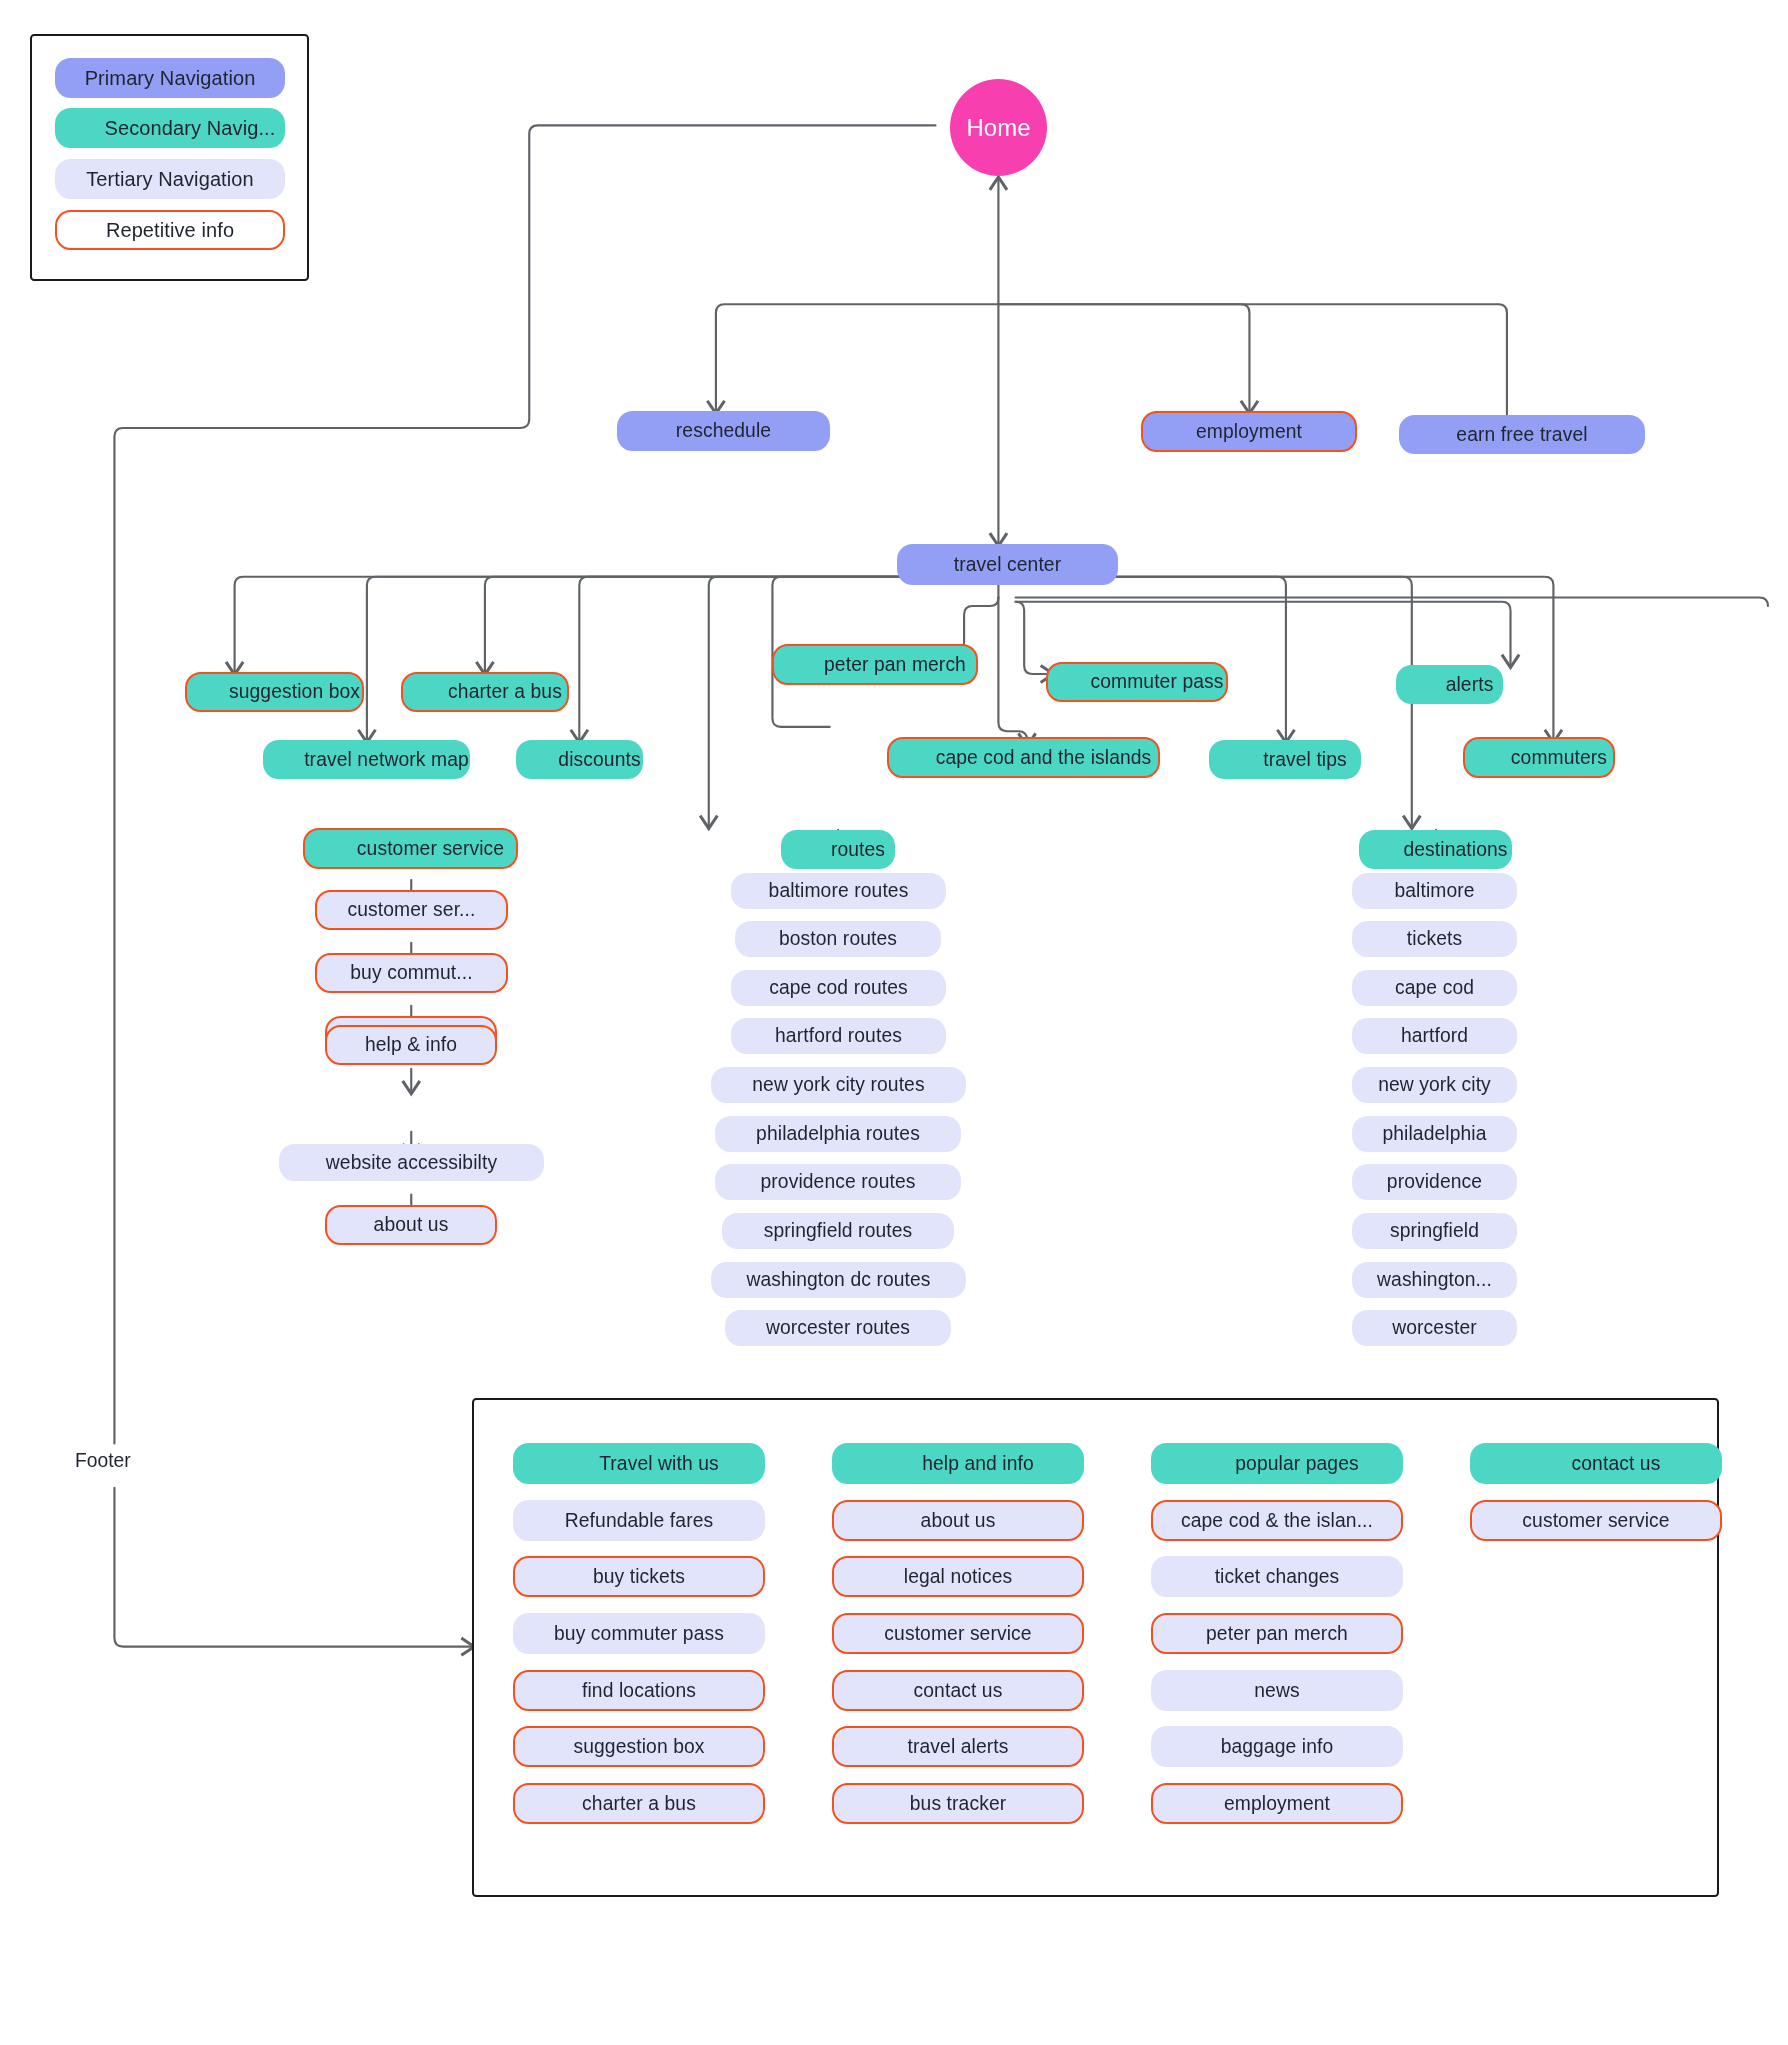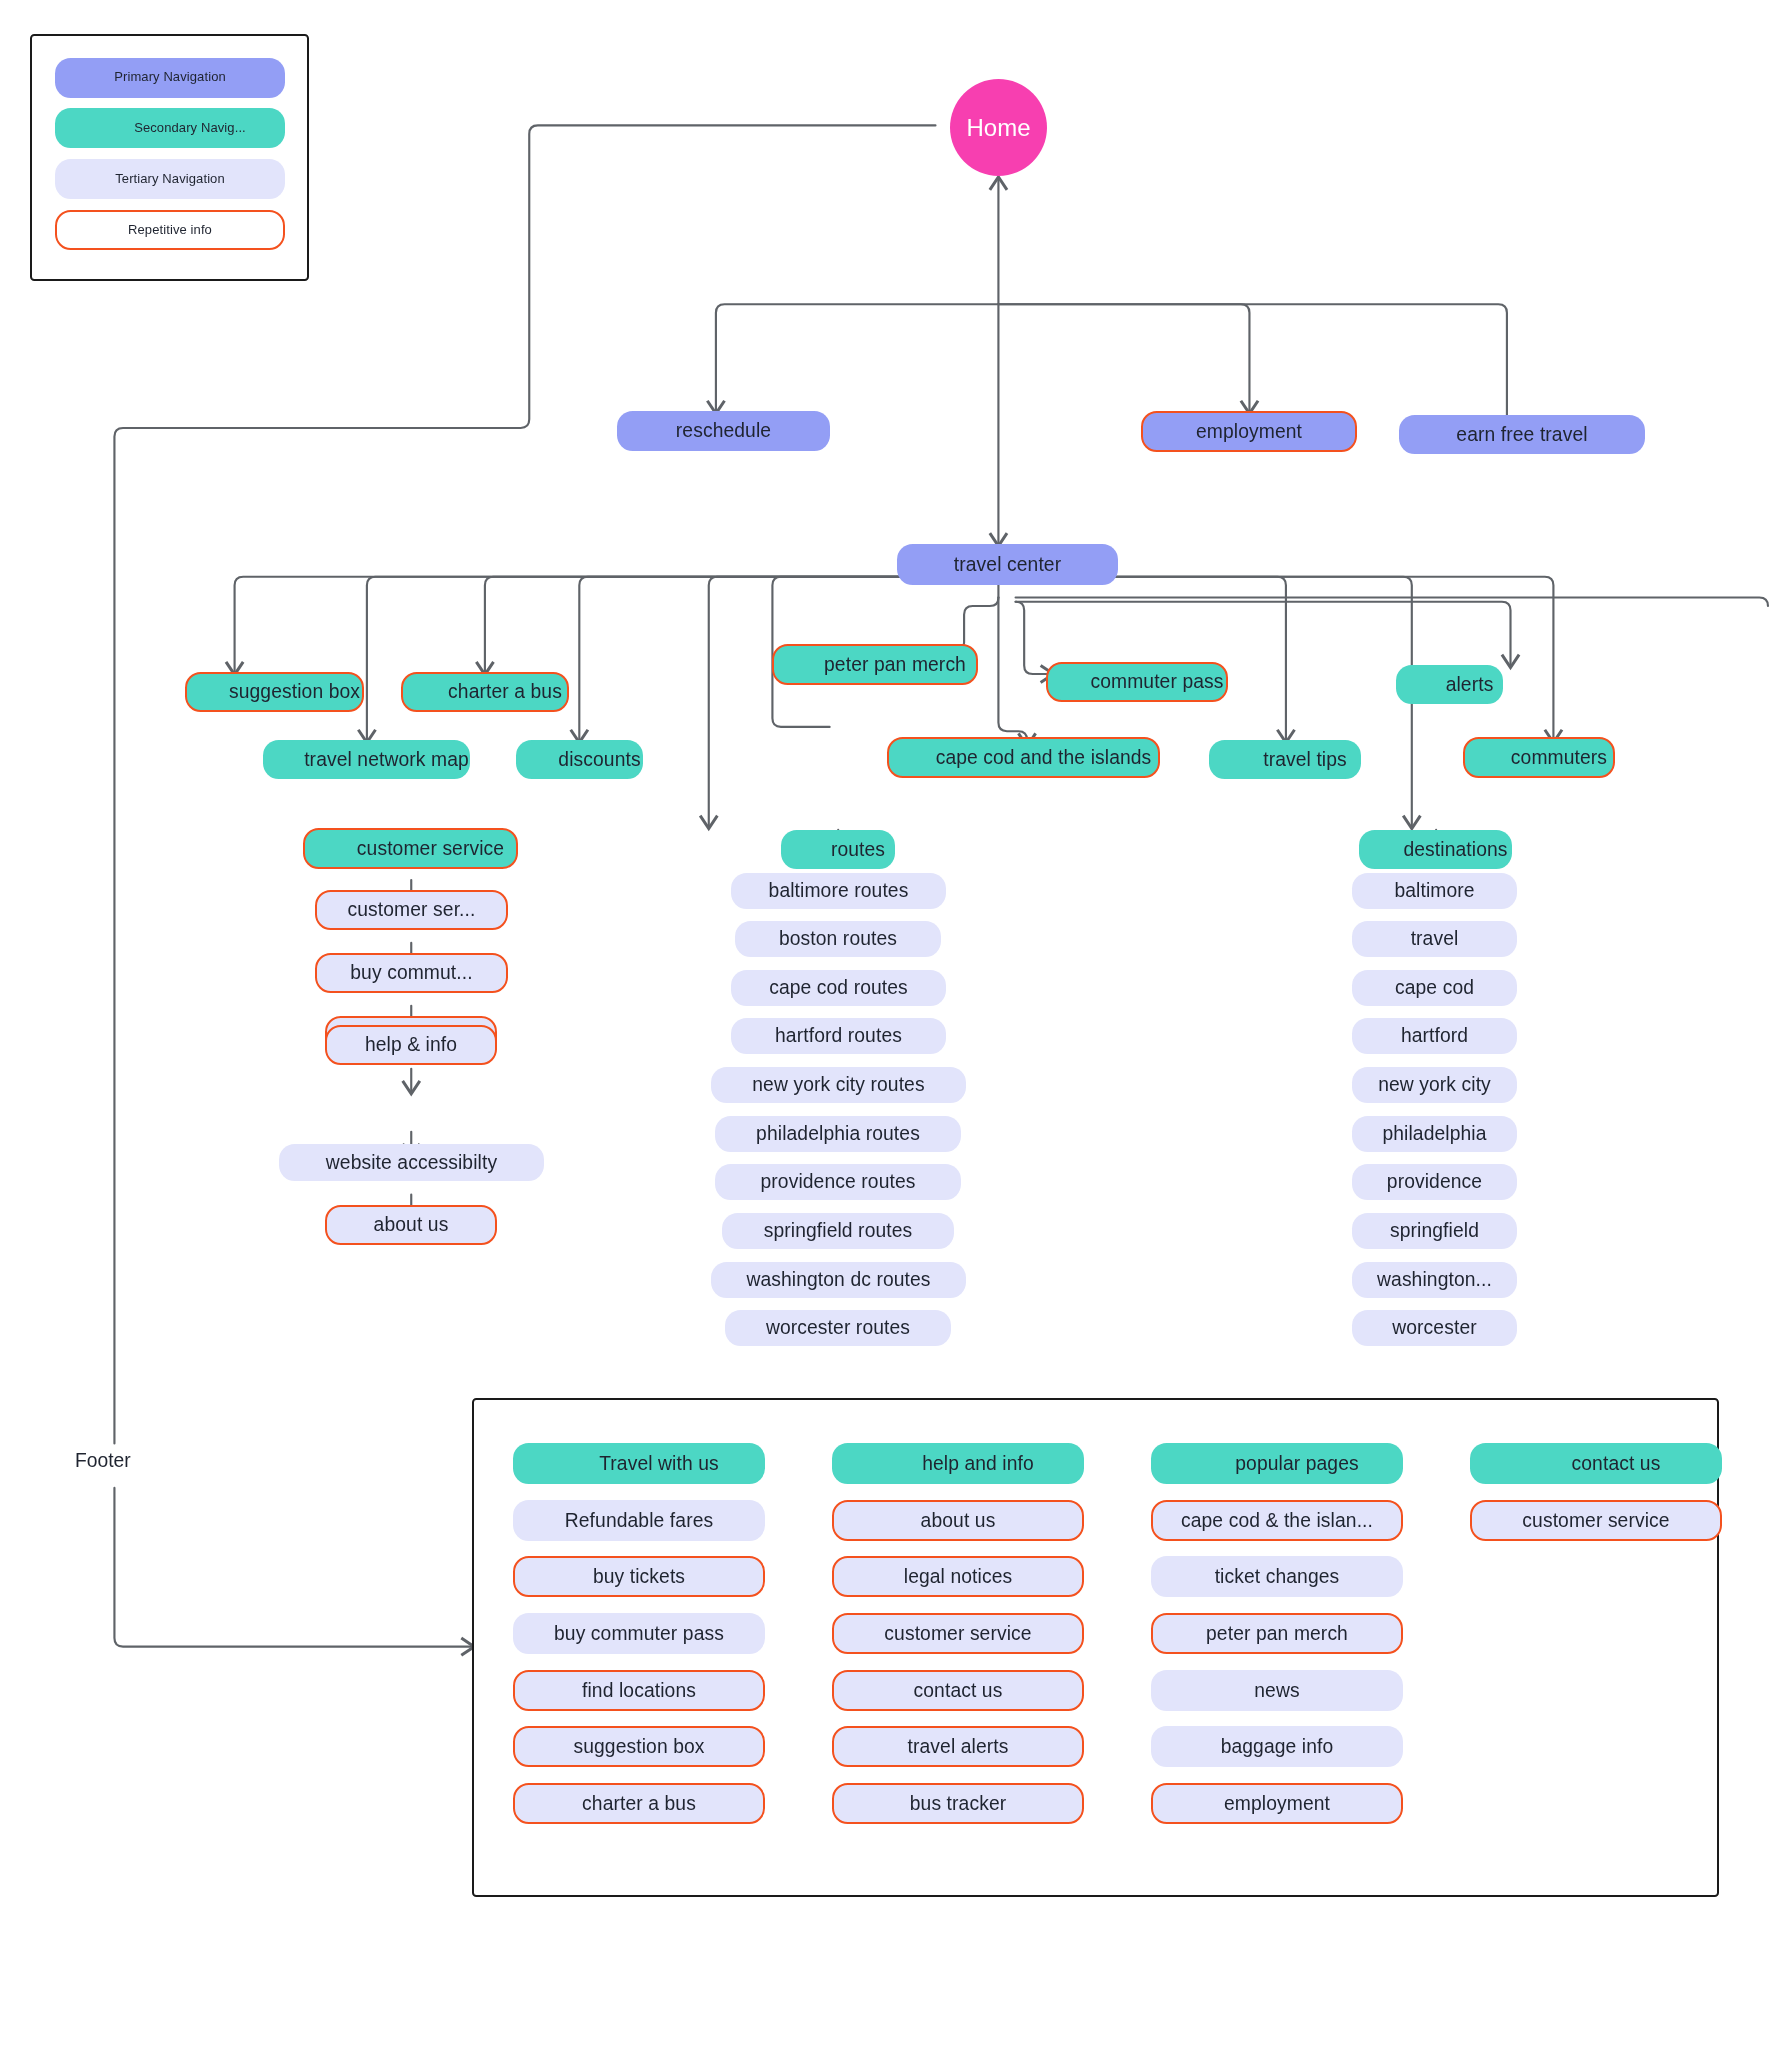--- a/index.html
+++ b/index.html
@@ -72,21 +72,21 @@
     border: 2.9px solid #1a1a1a;
     border-radius: 4.3px;
     background: #ffffff;
     z-index: 7;
   }
   #legend .node {
     position: absolute;
     left: 23px;
     width: 230px;
     height: 40px;
-    font-size: 13px;
+    font-size: 20px;
   }
   .lg0 { top: 21.5px; }
   .lg1 { top: 72px; }
   .lg2 { top: 123px; }
   .lg3 { top: 174px; background: #ffffff; }
 
   
   #footer-box {
     position: absolute;
     left: 472px;
@@ -331,21 +331,21 @@
     <span>washington dc routes</span>
   </div>
   <div class="node tertiary" style="left:725px; top:1310px; width:226px; height:36px;">
     <span>worcester routes</span>
   </div>
 
   <div class="node tertiary" style="left:1352px; top:873px; width:165px; height:36px;">
     <span>baltimore</span>
   </div>
   <div class="node tertiary" style="left:1352px; top:921px; width:165px; height:36px;">
-    <span>travel</span>
+    <span>tickets</span>
   </div>
   <div class="node tertiary" style="left:1352px; top:970px; width:165px; height:36px;">
     <span>cape cod</span>
   </div>
   <div class="node tertiary" style="left:1352px; top:1018px; width:165px; height:36px;">
     <span>hartford</span>
   </div>
   <div class="node tertiary" style="left:1352px; top:1067px; width:165px; height:36px;">
     <span>new york city</span>
   </div>

